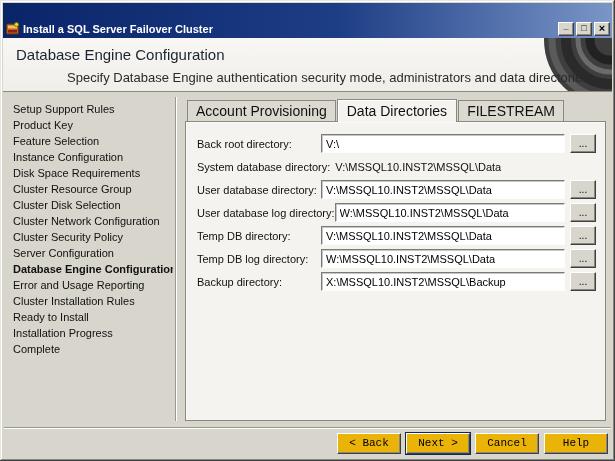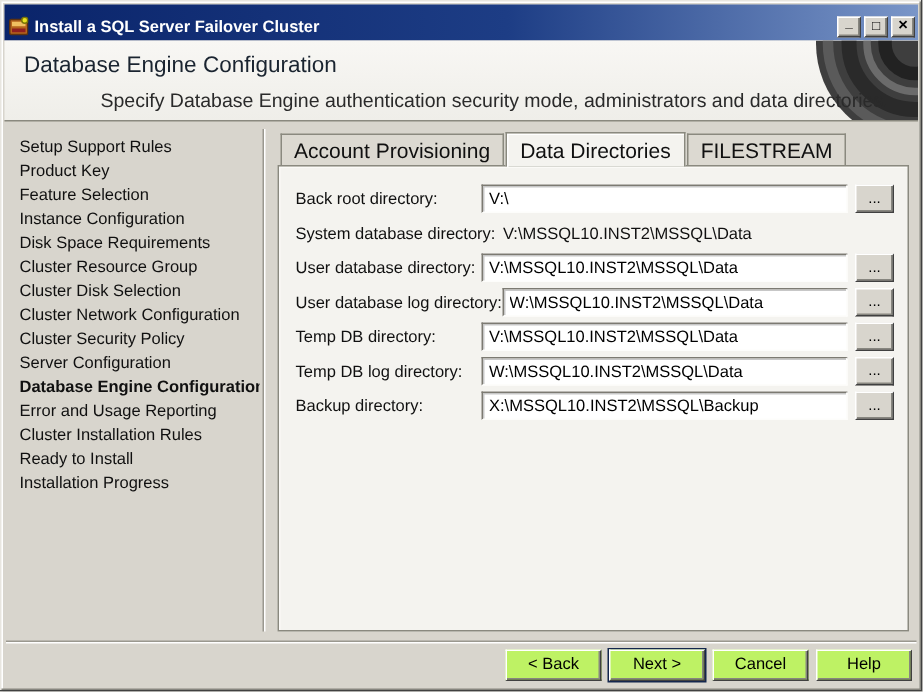--- a/index.html
+++ b/index.html
@@ -10,21 +10,21 @@
     background:var(--dialog-bg,#d8d5cd);
     padding:3px;
     box-shadow:inset -1px -1px 0 #404040, inset 1px 1px 0 #e8e6e0,
                inset -2px -2px 0 #87867f, inset 2px 2px 0 #ffffff;
     display:flex;flex-direction:column;position:relative;
   }
 
   
   .titlebar{
     flex:0 0 19px;height:19px;display:flex;align-items:center;gap:4px;
-    padding:5px 2px 0 3px;
+    padding:16px 2px 0 3px;
     background:linear-gradient(90deg,var(--titlebar-start,#0a246a) 0%,#1d3d85 55%,var(--titlebar-end,#7a96c8) 100%);
   }
   .win-icon{width:13px;height:13px;flex:0 0 13px;display:block;}
   .title-text{color:#ffffff;font-size:11px;font-weight:bold;flex:1;white-space:nowrap;overflow:hidden;}
   .win-controls{display:flex;gap:2px;}
   .winbtn{
     width:16px;height:14px;padding:0;margin:0;font-family:inherit;
     background:#d8d5cd;border:1px solid;border-color:#ffffff #404040 #404040 #ffffff;
     box-shadow:inset -1px -1px 0 #87867f;
     font-size:9px;line-height:11px;color:#000;display:flex;align-items:center;justify-content:center;
@@ -84,22 +84,22 @@
   }
   .browse-spacer{flex:0 0 31px;}
 
   
   .footer{
     flex:0 0 30px;display:flex;align-items:center;justify-content:flex-end;gap:5px;
     padding:0 3px;margin:0 1px;
     border-top:1px solid #9a988f;box-shadow:inset 0 1px 0 #ffffff;
   }
   .btn{
-    width:64px;height:21px;padding:0;font-family:Liberation Sans, sans-serif;font-size:11px;color:#000;
-    background:#bef264;border:1px solid;border-color:#ffffff #404040 #404040 #ffffff;
+    width:64px;height:21px;padding:0;font-family:Liberation Mono, monospace;font-size:11px;color:#000;
+    background:#eab308;border:1px solid;border-color:#ffffff #404040 #404040 #ffffff;
     box-shadow:inset -1px -1px 0 #87867f;
   }
   .btn.default{box-shadow:inset -1px -1px 0 #87867f,0 0 0 1px #13264d;}
 </style>
 </head>
 <body>
 
 <div class="window">
 
   <div class="titlebar">
@@ -145,20 +145,21 @@
         <div class="nav-item">Cluster Resource Group</div>
         <div class="nav-item">Cluster Disk Selection</div>
         <div class="nav-item">Cluster Network Configuration</div>
         <div class="nav-item">Cluster Security Policy</div>
         <div class="nav-item">Server Configuration</div>
         <div class="nav-item current">Database Engine Configuration</div>
         <div class="nav-item">Error and Usage Reporting</div>
         <div class="nav-item">Cluster Installation Rules</div>
         <div class="nav-item">Ready to Install</div>
         <div class="nav-item">Installation Progress</div>
+        <div class="nav-item">Complete</div>
       </div>
     <div class="vdivider"></div>
     <div class="main">
       <div class="tab-strip">
           <div class="tab">Account Provisioning</div>
           <div class="tab active">Data Directories</div>
           <div class="tab">FILESTREAM</div>
         </div>
       <div class="panel">
         <div class="fields">

